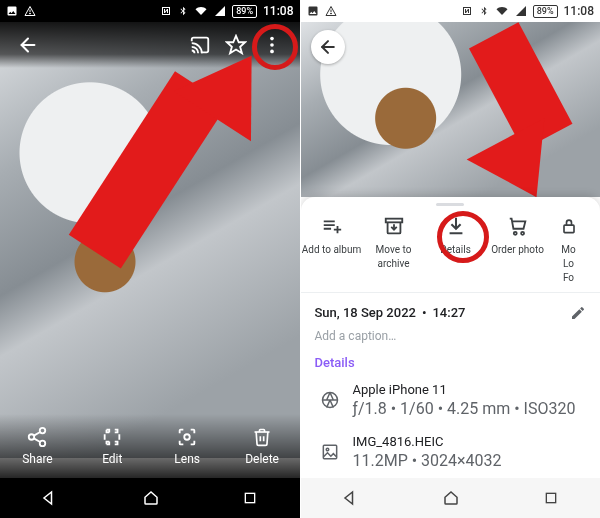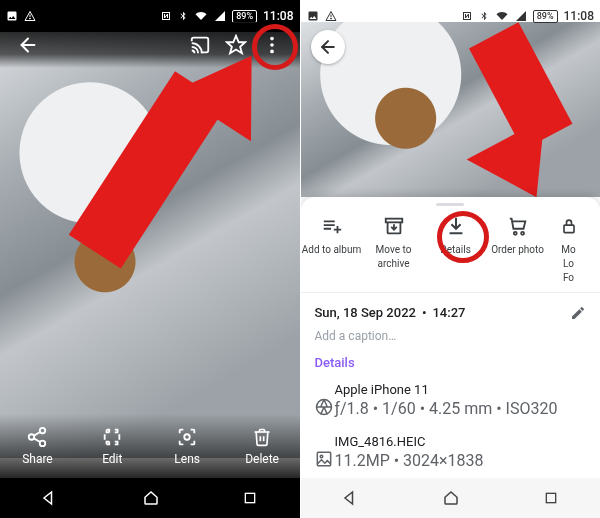--- a/index.html
+++ b/index.html
@@ -17,21 +17,21 @@
     width: 50%;
     height: 518px;
     overflow: hidden;
   }
   .phone-left { border-right: 1px solid #fff; }
 
   
   .statusbar {
     position: absolute;
     top: 0; left: 0; right: 0;
-    height: 32px;
+    height: 22px;
     display: flex;
     align-items: center;
     font-size: 12px;
     font-weight: 500;
     padding: 0 6px;
     box-sizing: border-box;
   }
   .statusbar .left { display:flex; gap:6px; align-items:center; }
   .statusbar .right { margin-left:auto; display:flex; gap:6px; align-items:center; }
   .bat {
@@ -188,22 +188,22 @@
   .meta .dateline .editp {
     margin-left:auto; color:#5f6368; cursor:pointer;
   }
   .meta .caption {
     color:#9aa0a6; font-size:12px; margin-top:8px;
   }
   .details-h {
     padding:12px 14px 4px; font-size:13px; color:#8b5cf6; font-weight:500;
   }
   .detail-row {
-    display:flex; align-items:flex-end; 
-    padding:8px 12px;
+    display:flex; align-items:center; gap:12px;
+    padding:8px 18px;
     font-size:12px; color:#5f6368;
   }
   .detail-row .dic {
     width:22px; height:22px; color:#5f6368;
     display:flex; align-items:center; justify-content:center;
   }
   .detail-row .dmain { color:#202124; font-size:13px; }
   .detail-row .dsub { color:#5f6368; font-size:16px; margin-top:2px; }
 
   svg { display:block; }
@@ -500,21 +500,21 @@
     <div class="detail-row">
       <span class="dic">
         <svg width="20" height="20" viewBox="0 0 24 24" fill="none" stroke="currentColor" stroke-width="1.8">
             <rect x="4" y="4" width="16" height="16" rx="1"></rect>
             <circle cx="9" cy="9" r="1.5"></circle>
             <path d="M4 18l5-5 4 4 3-3 4 4"></path>
           </svg>
       </span>
       <div>
         <div class="dmain">IMG_4816.HEIC</div>
-        <div class="dsub">11.2MP • 3024×1838</div>
+        <div class="dsub">11.2MP • 3024×4032</div>
       </div>
     </div>
   </div>
 
   <div class="navbar">
     <span>
       <svg width="18" height="18" viewBox="0 0 24 24" fill="none" stroke="currentColor" stroke-width="2">
           <polygon points="14 4 14 20 4 12 14 4"></polygon>
         </svg>
     </span>

